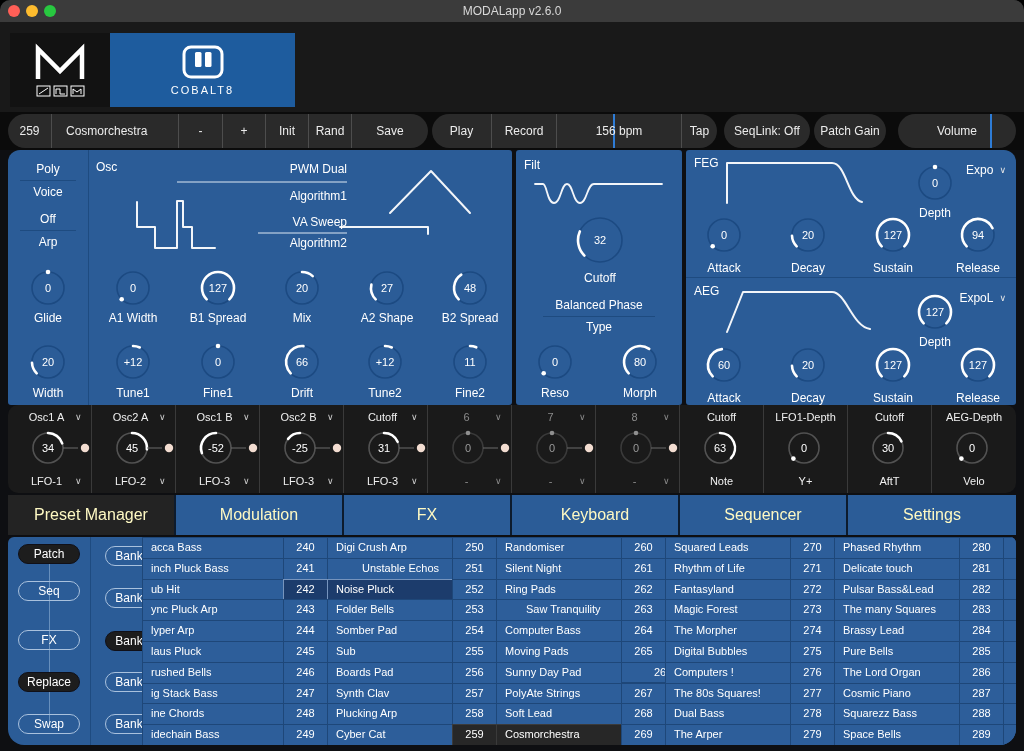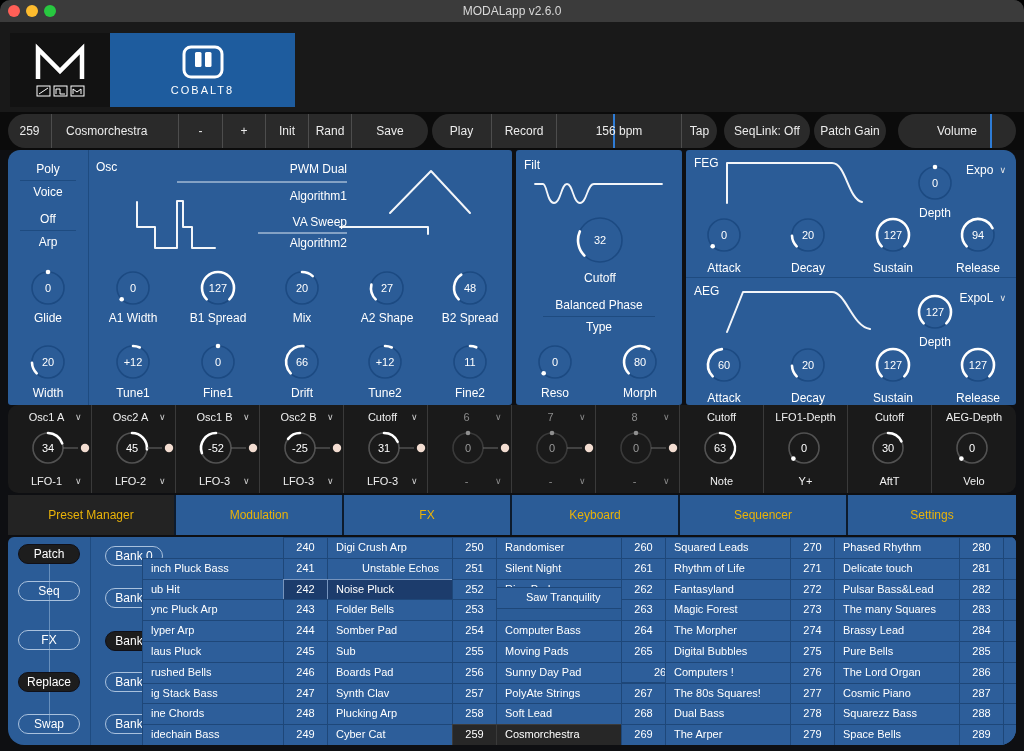--- a/index.html
+++ b/index.html
@@ -50,21 +50,21 @@
   .mtop { top:6px; } .mbot { bottom:6px; }
   .mlabel { flex:1; text-align:center; color:#f0f0f0; font-size:11px; margin-left:10px; white-space:nowrap; }
   .mlabel.center { margin-left:0; }
   .mchev { width:16px; font-size:9px; color:#cfcfcf; }
   .dimtxt { color:#8b8b8b !important; }
   .mknob { position:absolute; left:21px; top:24px; width:38px; height:38px; }
   .mdot { position:absolute; left:55px; top:37px; }
 
   
   #tabsrow { position:absolute; left:8px; top:495px; width:1008px; height:40px; display:flex; }
-  .btab { width:168px; height:40px; background:#2b5c97; border-right:2px solid #0d1b2d; display:flex; align-items:center; justify-content:center; color:#eab308; font-size:12px; }
+  .btab { width:168px; height:40px; background:#2b5c97; border-right:2px solid #0d1b2d; display:flex; align-items:center; justify-content:center; color:#fef9c3; font-size:16px; }
   .btab:last-child { border-right:none; }
   .btab.active { background:#232323; }
 
   
   #bottompanel { position:absolute; left:8px; top:537px; width:1008px; height:208px; background:#2b5c97; border-radius:6px 6px 16px 16px; overflow:hidden; }
   .pill { position:absolute; width:62px; height:20px; border:1px solid #a9c1dd; border-radius:11px; color:#fff; font-size:12px; display:flex; align-items:center; justify-content:center; background:transparent; }
   .pill.dark { background:#1d1d1d; border-color:#101018; }
   .bankpill { width:58px; }
   #connector { position:absolute; left:41px; top:16px; width:1px; height:172px; background:#8fb0d6; opacity:.6; }
   #grid { position:absolute; left:134px; top:0; width:874px; height:208px; }
@@ -528,20 +528,21 @@
     <div class="pill" style="left:10px; top:93px;">FX</div>
     <div class="pill dark" style="left:10px; top:135px;">Replace</div>
     <div class="pill" style="left:10px; top:177px;">Swap</div>
     <div class="vline" style="left:82px; top:0; height:208px;"></div>
     <div class="pill bankpill" style="left:97px; top:9px;">Bank 0</div>
     <div class="pill bankpill" style="left:97px; top:51px;">Bank 1</div>
     <div class="pill bankpill dark" style="left:97px; top:94px;">Bank 2</div>
     <div class="pill bankpill" style="left:97px; top:135px;">Bank 3</div>
     <div class="pill bankpill" style="left:97px; top:177px;">Bank 4</div>
     <div id="grid">
+        <div class="gcell gname" style="left: 0px; top: 0px; width: 142px; height: 21.8px; line-height: 19.8px;">acca Bass</div>
         <div class="gcell gnum" style="left: 141px; top: 0px; width: 45px; height: 21.8px; line-height: 19.8px;">240</div>
         <div class="gcell gname" style="left: 185px; top: 0px; width: 126px; height: 21.8px; line-height: 19.8px;">Digi Crush Arp</div>
         <div class="gcell gnum" style="left: 310px; top: 0px; width: 45px; height: 21.8px; line-height: 19.8px;">250</div>
         <div class="gcell gname" style="left: 354px; top: 0px; width: 126px; height: 21.8px; line-height: 19.8px;">Randomiser</div>
         <div class="gcell gnum" style="left: 479px; top: 0px; width: 45px; height: 21.8px; line-height: 19.8px;">260</div>
         <div class="gcell gname" style="left: 523px; top: 0px; width: 126px; height: 21.8px; line-height: 19.8px;">Squared Leads</div>
         <div class="gcell gnum" style="left: 648px; top: 0px; width: 45px; height: 21.8px; line-height: 19.8px;">270</div>
         <div class="gcell gname" style="left: 692px; top: 0px; width: 126px; height: 21.8px; line-height: 19.8px;">Phased Rhythm</div>
         <div class="gcell gnum" style="left: 817px; top: 0px; width: 45px; height: 21.8px; line-height: 19.8px;">280</div>
         <div class="gcell gname" style="left: 861px; top: 0px; width: 14px; height: 21.8px; line-height: 19.8px;"></div>
@@ -564,21 +565,21 @@
         <div class="gcell gnum" style="left: 479px; top: 41.6px; width: 45px; height: 21.8px; line-height: 19.8px;">262</div>
         <div class="gcell gname" style="left: 523px; top: 41.6px; width: 126px; height: 21.8px; line-height: 19.8px;">Fantasyland</div>
         <div class="gcell gnum" style="left: 648px; top: 41.6px; width: 45px; height: 21.8px; line-height: 19.8px;">272</div>
         <div class="gcell gname" style="left: 692px; top: 41.6px; width: 126px; height: 21.8px; line-height: 19.8px;">Pulsar Bass&amp;Lead</div>
         <div class="gcell gnum" style="left: 817px; top: 41.6px; width: 45px; height: 21.8px; line-height: 19.8px;">282</div>
         <div class="gcell gname" style="left: 861px; top: 41.6px; width: 14px; height: 21.8px; line-height: 19.8px;"></div>
         <div class="gcell gname" style="left: 0px; top: 62.4px; width: 142px; height: 21.8px; line-height: 19.8px;">ync Pluck Arp</div>
         <div class="gcell gnum" style="left: 141px; top: 62.4px; width: 45px; height: 21.8px; line-height: 19.8px;">243</div>
         <div class="gcell gname" style="left: 185px; top: 62.4px; width: 126px; height: 21.8px; line-height: 19.8px;">Folder Bells</div>
         <div class="gcell gnum" style="left: 310px; top: 62.4px; width: 45px; height: 21.8px; line-height: 19.8px;">253</div>
-        <div class="gcell gname" style="left: 354px; top: 50px; width: 126px; height: 21.8px; line-height: 19.8px; padding-left: 29px;">Saw Tranquility</div>
+        <div class="gcell gname" style="left: 354px; top: 62px; width: 126px; height: 21.8px; line-height: 19.8px; padding-left: 29px;">Saw Tranquility</div>
         <div class="gcell gnum" style="left: 479px; top: 62.4px; width: 45px; height: 21.8px; line-height: 19.8px;">263</div>
         <div class="gcell gname" style="left: 523px; top: 62.4px; width: 126px; height: 21.8px; line-height: 19.8px;">Magic Forest</div>
         <div class="gcell gnum" style="left: 648px; top: 62.4px; width: 45px; height: 21.8px; line-height: 19.8px;">273</div>
         <div class="gcell gname" style="left: 692px; top: 62.4px; width: 126px; height: 21.8px; line-height: 19.8px;">The many Squares</div>
         <div class="gcell gnum" style="left: 817px; top: 62.4px; width: 45px; height: 21.8px; line-height: 19.8px;">283</div>
         <div class="gcell gname" style="left: 861px; top: 62.4px; width: 14px; height: 21.8px; line-height: 19.8px;"></div>
         <div class="gcell gname" style="left: 0px; top: 83.2px; width: 142px; height: 21.8px; line-height: 19.8px;">lyper Arp</div>
         <div class="gcell gnum" style="left: 141px; top: 83.2px; width: 45px; height: 21.8px; line-height: 19.8px;">244</div>
         <div class="gcell gname" style="left: 185px; top: 83.2px; width: 126px; height: 21.8px; line-height: 19.8px;">Somber Pad</div>
         <div class="gcell gnum" style="left: 310px; top: 83.2px; width: 45px; height: 21.8px; line-height: 19.8px;">254</div>

